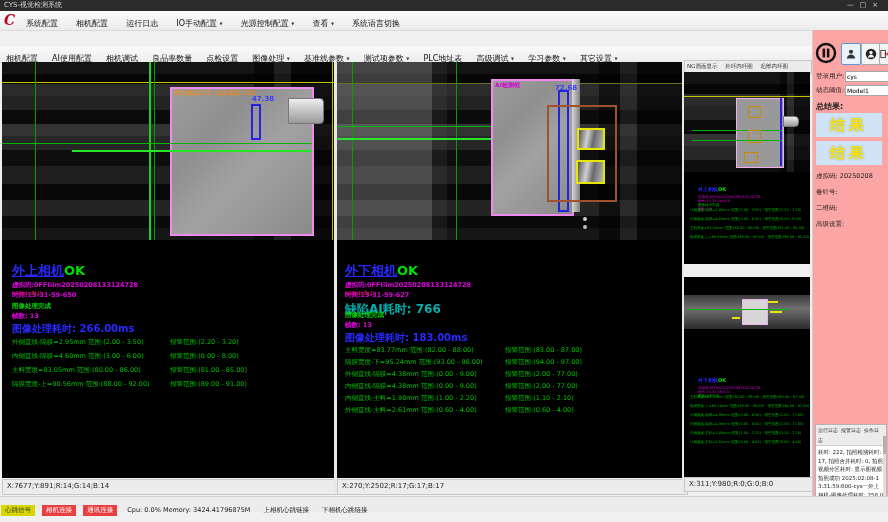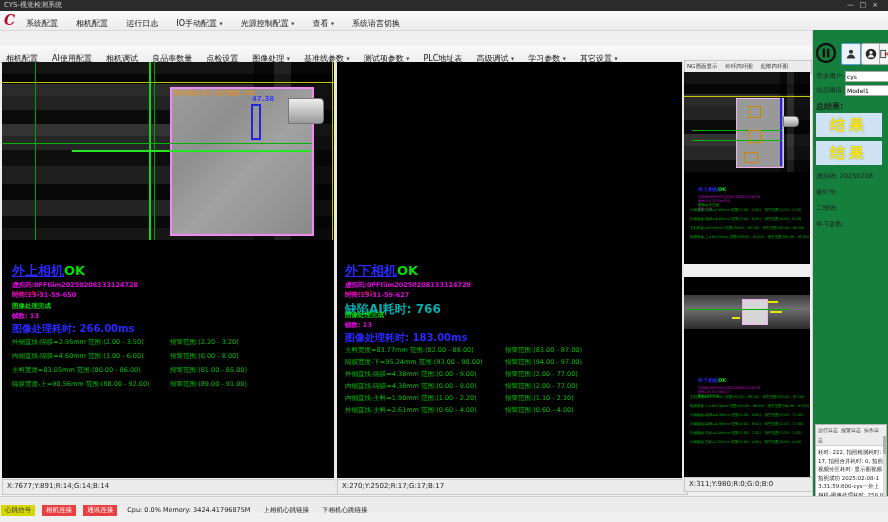--- a/index.html
+++ b/index.html
@@ -51,21 +51,21 @@
   .coordbar{background:#ececec;border:1px solid #c8c8c8;color:#222;font-size:7px;line-height:13px;padding-left:4px;}
   
   .thumbtabs{background:#ececec;border:1px solid #c8c8c8;font-size:5.5px;color:#333;line-height:11px;}
   .thumbtabs span{margin-right:6px;}
   .mini-title-b{color:#2828ff;font-size:5px;font-weight:bold;}
   .mini-title-g{color:#00e000;font-size:5px;font-weight:bold;}
   .mini-mag{color:#d400d4;font-size:3.5px;}
   .mini-grn{color:#00c000;font-size:3.5px;}
   .mini-row{color:#00b400;font-size:3.5px;line-height:9px;white-space:nowrap;}
   
-  .sidebar{left:812px;top:30px;width:76px;height:481px;background:#15803d;border-left:1px solid #cfcfcf;}
+  .sidebar{left:812px;top:30px;width:76px;height:481px;background:#fca5a5;border-left:1px solid #cfcfcf;}
   .sbtn{position:absolute;width:18px;height:20px;background:#f5f5f5;border:1px solid #ababab;border-radius:2px;
         display:flex;align-items:center;justify-content:center;}
   .sbtn.sel{background:#eaf3fb;border:1px solid #5b9bd5;}
   .slabel{font-size:6.5px;color:#222;}
   .fld{position:absolute;width:40px;height:9px;border:1px solid #a7a7a7;background:#fff;font-size:6px;
        font-family:"DejaVu Sans",sans-serif;padding:0 1px;}
   .resultblock{position:absolute;left:3px;width:66px;height:24px;background:#cfe3f5;display:flex;align-items:center;justify-content:center;}
   .resulttxt{color:#ffe400;font-size:15px;font-weight:bold;letter-spacing:4px;text-shadow:0 0 2px #7aa6d8;}
   .logpanel{position:absolute;left:2px;top:394px;width:70px;height:76px;background:#fff;border:1px solid #b5b5b5;}
   .logtabs{background:#ececec;border-bottom:1px solid #cfcfcf;font-size:5px;color:#333;line-height:10px;padding-left:2px;}
@@ -164,20 +164,38 @@
         <span class="abs" style="left:0">隔膜宽度-上=90.56mm 范围:(88.00 - 92.00)</span>
           <span class="abs" style="left:158px">报警范围:(89.00 - 91.00)</span>
         </div>
     </div>
   </div>
   <div class="abs coordbar" style="left:2px;top:479px;width:332px;height:14px">X:7677;Y:891;R:14;G:14;B:14</div>
 
   <div class="abs splitter" style="left:334px;top:62px;width:3px;height:431px"></div>
 
   <div class="abs imgpane" style="left:337px;top:62px;width:345px;height:416px">
+    <div class="abs bands" style="left:0;top:0;width:345px;height:178px">
+      <div class="abs lightleft" style="left:0;top:0;width:345px;height:178px"></div>
+      <div class="abs" style="left:0;top:21px;width:345px;height:1px;background:#6e6e20"></div>
+      <div class="abs vline-g" style="left:15px;top:0;height:178px"></div>
+      <div class="abs vline-g" style="left:119px;top:0;height:178px"></div>
+      <div class="abs hline-g" style="left:0;top:64px;width:235px"></div>
+      <div class="abs hline-g2" style="left:0;top:76px;width:235px"></div>
+      <div class="abs material" style="left:154px;top:17px;width:79px;height:133px"></div>
+      <span class="abs magtxt" style="left:158px;top:19px">AI检测框</span>
+      <div class="abs" style="left:235px;top:17px;width:8px;height:133px;background:linear-gradient(90deg,#d8d8d8,#7f7f7f)"></div>
+      <span class="abs bluetxt" style="left:218px;top:22px">72.68</span>
+      <div class="abs bluebox" style="left:221px;top:28px;width:7px;height:118px"></div>
+      <div class="abs brownbox" style="left:210px;top:43px;width:66px;height:93px"></div>
+      <div class="abs yellowbox" style="left:240px;top:66px;width:24px;height:18px"></div>
+      <div class="abs yellowbox" style="left:239px;top:98px;width:25px;height:20px"></div>
+      <div class="abs" style="left:246px;top:155px;width:4px;height:4px;border-radius:50%;background:#cfcfcf"></div>
+      <div class="abs" style="left:246px;top:163px;width:4px;height:4px;border-radius:50%;background:#bdbdbd"></div>
+    </div>
     <div class="abs" style="left:8px;top:198px">
       <span class="rtitle">外下相机</span><span class="rok">OK</span><br>
       <span class="rsub">NG输出:B(1)</span>
     </div>
     <div class="abs lmag" style="left:8px;top:219px">虚拟码:0FFIiim20250208133124728</div>
     <div class="abs lmag" style="left:8px;top:229px">时间:13-31-59-627</div>
     <div class="abs lteal" style="left:8px;top:239px">缺陷AI耗时: 766</div>
     <div class="abs lgrn" style="left:8px;top:249px">图像处理完成</div>
     <div class="abs lmag" style="left:8px;top:259px">帧数: 13</div>
     <div class="abs lblu" style="left:8px;top:269px">图像处理耗时: 183.00ms</div>
@@ -307,21 +325,21 @@
     <span class="abs slabel" style="left:3px;top:71px;font-weight:bold;font-size:8px">总结果:</span>
     <div class="resultblock" style="top:83px">
         <span class="resulttxt">结果</span>
       </div>
     <div class="resultblock" style="top:111px">
         <span class="resulttxt">结果</span>
       </div>
     <div class="abs slabel" style="left:3px;top:142px"><span>虚拟码:</span> <span>20250208</span></div>
     <span class="abs slabel" style="left:3px;top:158px">卷针号:</span>
     <span class="abs slabel" style="left:3px;top:174px">二维码:</span>
-    <span class="abs slabel" style="left:3px;top:190px">学习参数:</span>
+    <span class="abs slabel" style="left:3px;top:190px">高级设置:</span>
 
     <div class="logpanel">
       <div class="logtabs">
         <span>运行日志</span><span>报警日志</span><span>操作日志</span>
       </div>
       <div class="logbody">耗时: 222, 拍照检测耗时: 17, 拍照合并耗时: 0, 拍照视频分区耗时: 显示图视频拍照成功 2025:02:08-13:31:59:600-cys一外上相机-图像处理耗时: 258.00ms</div>
       <div class="abs" style="right:0;top:11px;width:3px;height:64px;background:#e0e0e0">
           <div style="width:3px;height:18px;background:#b0b0b0"></div>
         </div>
     </div>

